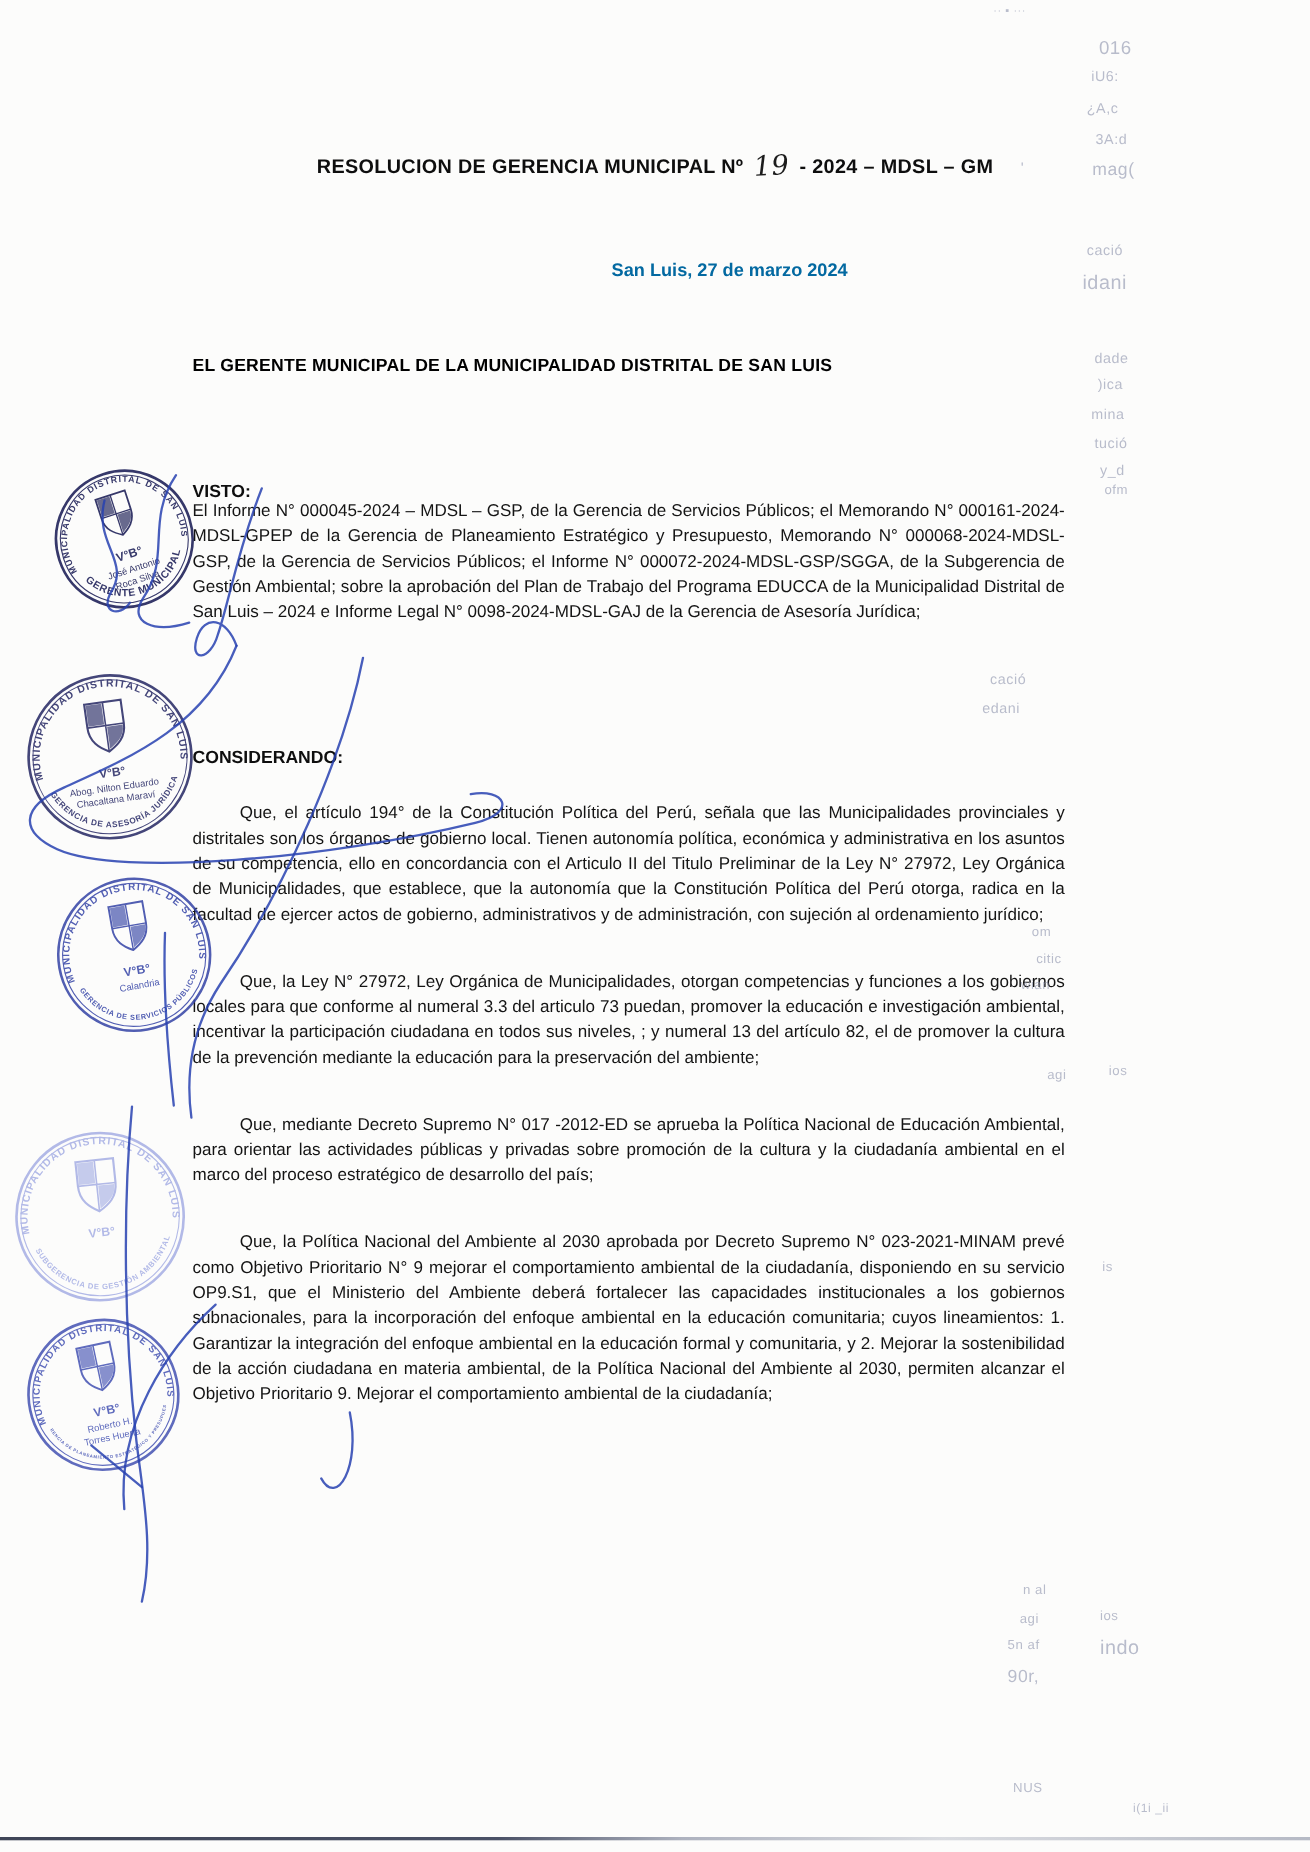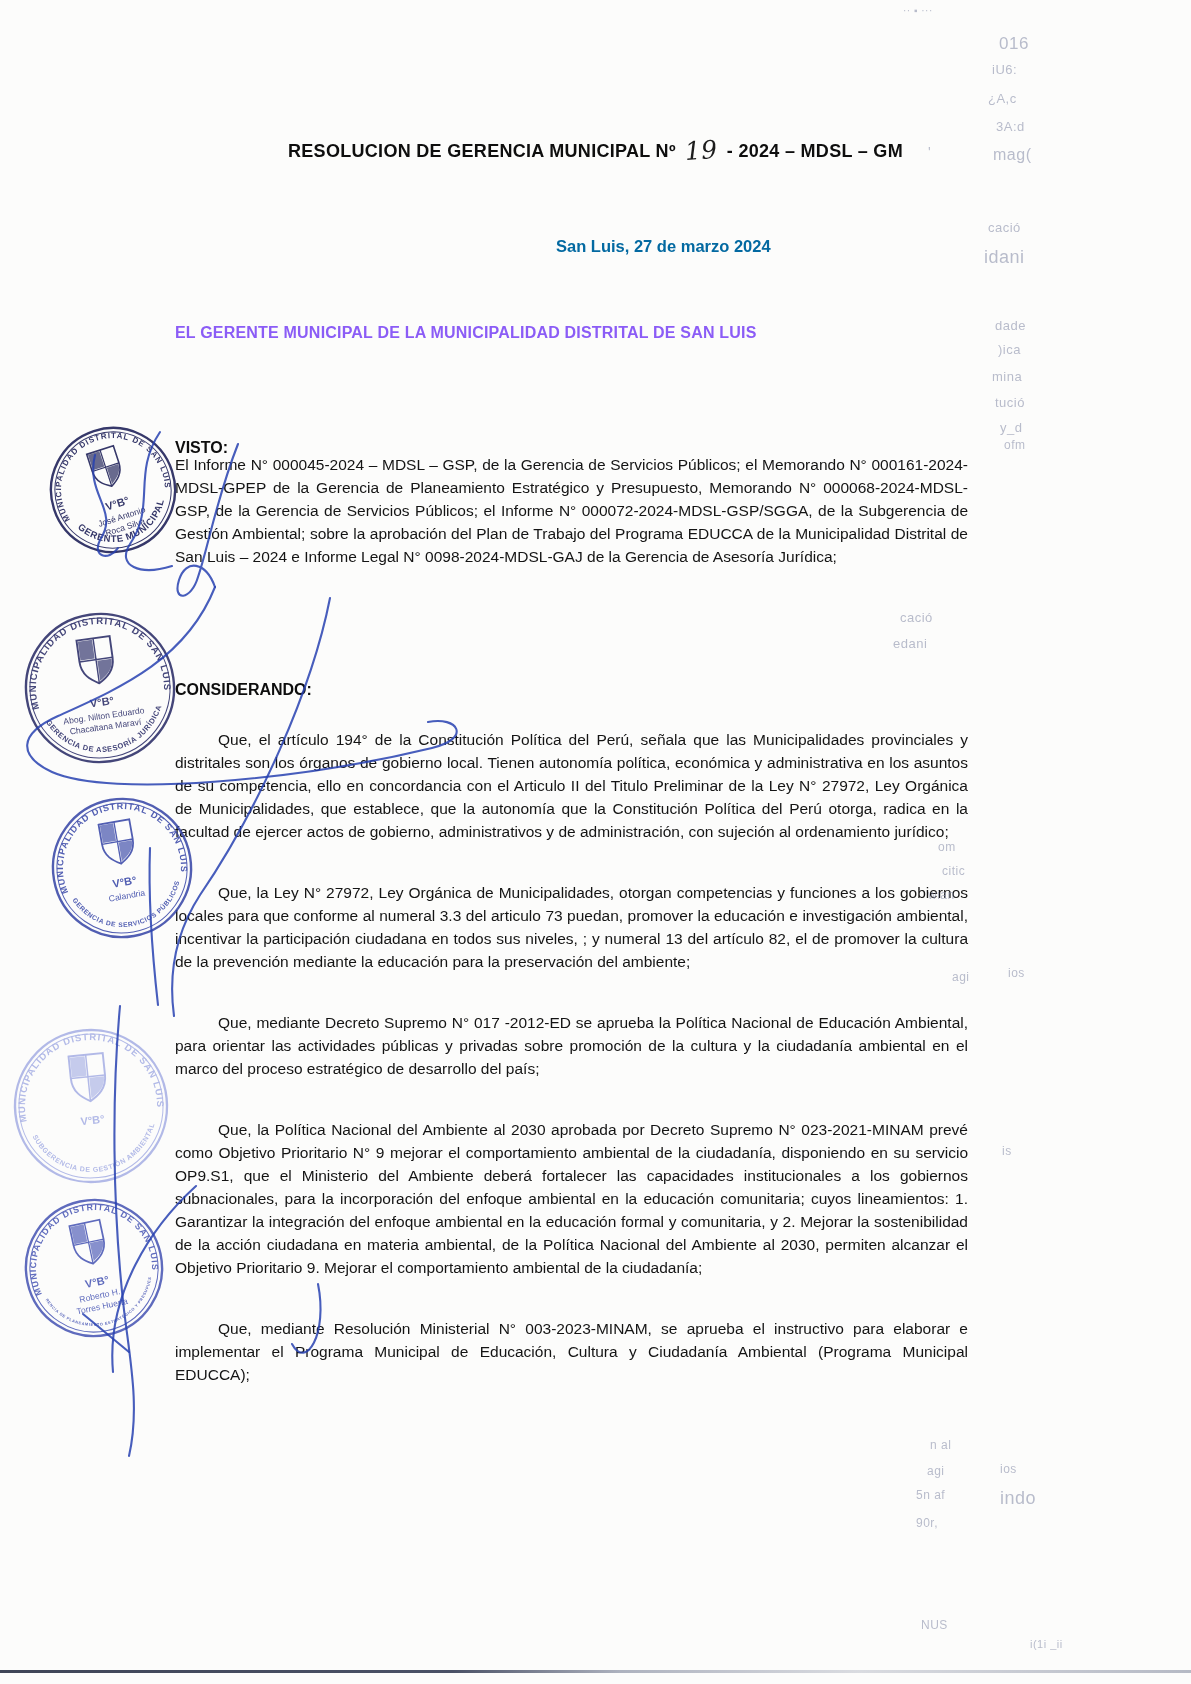--- a/index.html
+++ b/index.html
@@ -24,21 +24,21 @@
     font-size:25px;line-height:18px;
     display:inline-block;transform:translateY(2px) rotate(-4deg);
     padding:0 4px;color:#1c1c1c;
   }
   .date-line{
     top:237px;left:556px;
     font-size:16.5px;font-weight:bold;color:#0369a1;
   }
   .issuer-line{
     top:324px;left:175px;
-    font-size:16px;font-weight:bold;letter-spacing:.2px;color:#8b5cf6;
+    font-size:16px;font-weight:bold;letter-spacing:.2px;color:#000000;
   }
   .sec-label{
     left:175px;
     font-size:16px;font-weight:bold;color:#0e0e0e;
   }
   .visto-label{top:410px;margin-top:29px;}
   .considerando-label{top:681px;}
   .text-block{
     left:175px;width:793px;
     font-size:15.5px;line-height:23px;
@@ -82,21 +82,20 @@
 
   <div class="abs sec-label visto-label">VISTO:</div>
   <p class="abs text-block visto-para" style="margin:0">El Informe N° 000045-2024 – MDSL – GSP, de la Gerencia de Servicios Públicos; el Memorando N° 000161-2024-MDSL-GPEP de la Gerencia de Planeamiento Estratégico y Presupuesto, Memorando N° 000068-2024-MDSL-GSP, de la Gerencia de Servicios Públicos; el Informe N° 000072-2024-MDSL-GSP/SGGA, de la Subgerencia de Gestión Ambiental; sobre la aprobación del Plan de Trabajo del Programa EDUCCA de la Municipalidad Distrital de San Luis – 2024 e Informe Legal N° 0098-2024-MDSL-GAJ de la Gerencia de Asesoría Jurídica;</p>
 
   <div class="abs sec-label considerando-label">CONSIDERANDO:</div>
   <div class="abs text-block considerando-block">
       <p>Que, el artículo 194° de la Constitución Política del Perú, señala que las Municipalidades provinciales y distritales son los órganos de gobierno local. Tienen autonomía política, económica y administrativa en los asuntos de su competencia, ello en concordancia con el Articulo II del Titulo Preliminar de la Ley N° 27972, Ley Orgánica de Municipalidades, que establece, que la autonomía que la Constitución Política del Perú otorga, radica en la facultad de ejercer actos de gobierno, administrativos y de administración, con sujeción al ordenamiento jurídico;</p>
       <p>Que, la Ley N° 27972, Ley Orgánica de Municipalidades, otorgan competencias y funciones a los gobiernos locales para que conforme al numeral 3.3 del articulo 73 puedan, promover la educación e investigación ambiental, incentivar la participación ciudadana en todos sus niveles, ; y numeral 13 del artículo 82, el de promover la cultura de la prevención mediante la educación para la preservación del ambiente;</p>
       <p>Que, mediante Decreto Supremo N° 017 -2012-ED se aprueba la Política Nacional de Educación Ambiental, para orientar las actividades públicas y privadas sobre promoción de la cultura y la ciudadanía ambiental en el marco del proceso estratégico de desarrollo del país;</p>
       <p>Que, la Política Nacional del Ambiente al 2030 aprobada por Decreto Supremo N° 023-2021-MINAM prevé como Objetivo Prioritario N° 9 mejorar el comportamiento ambiental de la ciudadanía, disponiendo en su servicio OP9.S1, que el Ministerio del Ambiente deberá fortalecer las capacidades institucionales a los gobiernos subnacionales, para la incorporación del enfoque ambiental en la educación comunitaria; cuyos lineamientos: 1. Garantizar la integración del enfoque ambiental en la educación formal y comunitaria, y 2. Mejorar la sostenibilidad de la acción ciudadana en materia ambiental, de la Política Nacional del Ambiente al 2030, permiten alcanzar el Objetivo Prioritario 9. Mejorar el comportamiento ambiental de la ciudadanía;</p>
-      <p>Que, mediante Resolución Ministerial N° 003-2023-MINAM, se aprueba el instructivo para elaborar e implementar el Programa Municipal de Educación, Cultura y Ciudadanía Ambiental (Programa Municipal EDUCCA);</p>
     </div>
 
   <div id="stamps-layer">
       <svg class="stamp-svg" width="144" height="144" viewBox="-72 -72 144 144" style="left:41px;top:418px;opacity:0.92">
     <g transform="rotate(-18)" fill="none" stroke="#26285e">
       <circle r="62" stroke-width="2.4"></circle>
       <circle r="58" stroke-width="1"></circle>
       <defs>
         <path id="tp0" d="M -48.879999999999995 17.784000000000002 A 52 52 0 1 1 48.879999999999995 17.784000000000002"></path>
         <path id="bp0" d="M -48.879999999999995 17.784000000000002 A 52 52 0 0 0 48.879999999999995 17.784000000000002"></path>
@@ -239,21 +238,21 @@
       <span class="ghost" style="left: 942px; top: 864px; font-size: 12px;">citic</span>
       <span class="ghost" style="left: 928px; top: 888px; font-size: 12px;">wian</span>
       <span class="ghost" style="left: 952px; top: 970px; font-size: 12px;">agi</span>
       <span class="ghost" style="left: 1008px; top: 966px; font-size: 12px;">ios</span>
       <span class="ghost" style="left: 1002px; top: 1144px; font-size: 12px;">is</span>
       <span class="ghost" style="left: 930px; top: 1438px; font-size: 12px;">n al</span>
       <span class="ghost" style="left: 927px; top: 1464px; font-size: 12px;">agi</span>
       <span class="ghost" style="left: 1000px; top: 1462px; font-size: 12px;">ios</span>
       <span class="ghost" style="left: 916px; top: 1488px; font-size: 12px;">5n af</span>
       <span class="ghost" style="left: 1000px; top: 1488px; font-size: 18px;">indo</span>
-      <span class="ghost" style="left: 916px; top: 1516px; font-size: 12px;">90r,</span>
+      <span class="ghost" style="left: 916px; top: 1516px; font-size: 16px;">90r,</span>
       <span class="ghost" style="left: 921px; top: 1618px; font-size: 12px;">NUS</span>
       <span class="ghost" style="left: 1030px; top: 1638px; font-size: 11px;">i(1i _ii</span>
     </div>
 
   <svg id="ink-layer" width="1191" height="1684" viewBox="0 0 1191 1684">
       <path d="M160,432 C132,474 156,506 130,544 C116,566 140,576 172,566" fill="none" stroke="#2741b0" stroke-width="2.1" stroke-linecap="round" opacity=".85"></path>
       <path d="M95,455 C85,495 120,510 100,540 C92,556 108,562 118,548" fill="none" stroke="#2741b0" stroke-width="2.1" stroke-linecap="round" opacity=".85"></path>
       <path d="M238,444 C216,500 208,548 198,577 C191,601 172,602 179,580 C186,558 206,562 215,587" fill="none" stroke="#2741b0" stroke-width="2.1" stroke-linecap="round" opacity=".85"></path>
       <path d="M215,587 C186,660 120,688 58,716 C18,734 18,756 52,772 C110,798 300,780 432,748 C472,738 458,716 428,722" fill="none" stroke="#2741b0" stroke-width="2.1" stroke-linecap="round" opacity=".85"></path>
       <path d="M330,598 C312,690 258,810 200,895 C176,932 168,972 174,1016" fill="none" stroke="#2741b0" stroke-width="2.1" stroke-linecap="round" opacity=".85"></path>

